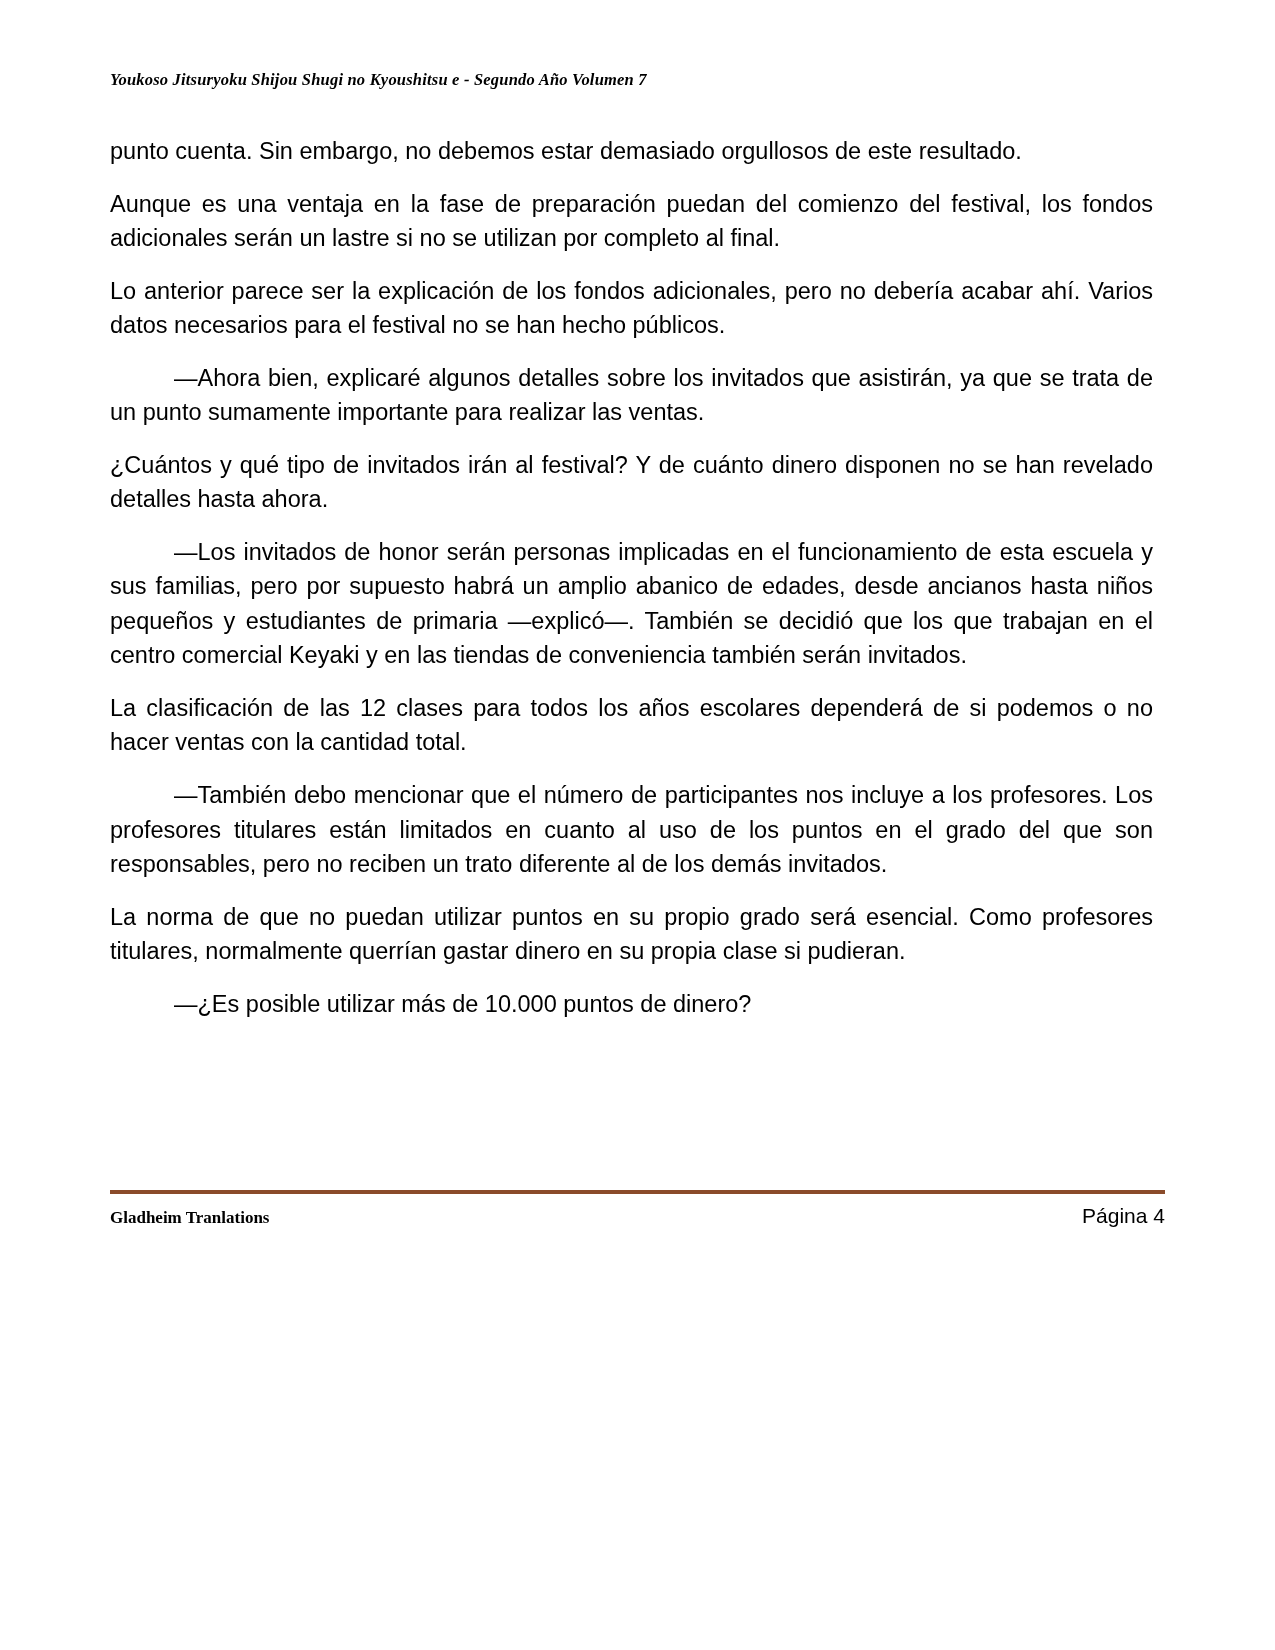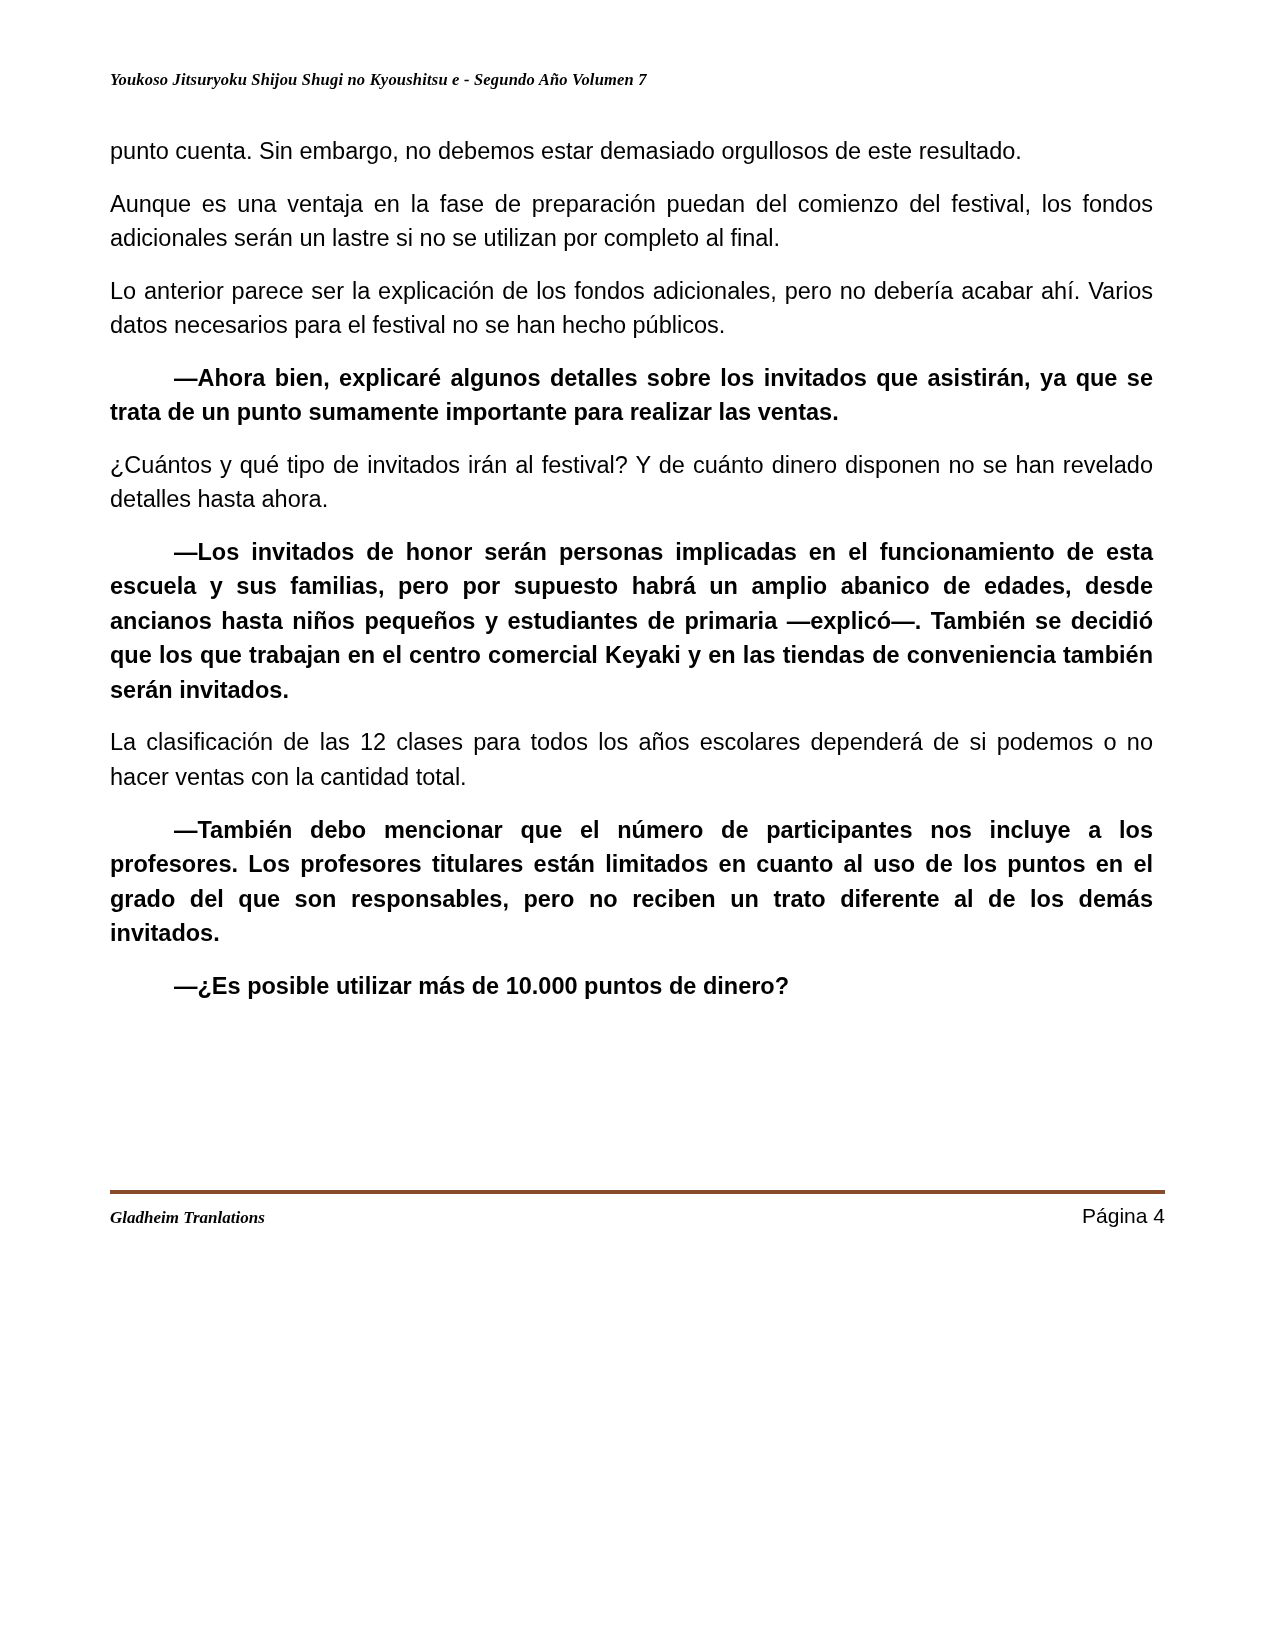--- a/index.html
+++ b/index.html
@@ -39,21 +39,20 @@
   }
   p.para {
     font-size: 23.5px;
     line-height: 1.47;
     text-align: justify;
     margin: 0 12px 18px 0;
     hyphens: none;
   }
   p.para.indent {
     text-indent: 64px;
-    font-weight: bold;
   }
   p.para:last-child {
     margin-bottom: 0;
   }
   .footer {
     position: absolute;
     left: 110px;
     right: 110px;
     bottom: 60px;
   }
@@ -63,21 +62,20 @@
     margin-bottom: 10px;
   }
   .footer-row {
     display: flex;
     align-items: baseline;
     justify-content: space-between;
   }
   .footer-left {
     font-family: "Liberation Serif", serif;
     font-weight: bold;
-    font-style: italic;
     font-size: 17px;
   }
   .footer-right {
     font-size: 21px;
   }
 </style>
 </head>
 <body>
 
 <div class="page">
@@ -87,20 +85,21 @@
     <div class="header">Youkoso Jitsuryoku Shijou Shugi no Kyoushitsu e - Segundo Año Volumen 7</div>
 
     <p class="para">punto cuenta. Sin embargo, no debemos estar demasiado orgullosos de este resultado.</p>
     <p class="para">Aunque es una ventaja en la fase de preparación puedan del comienzo del festival, los fondos adicionales serán un lastre si no se utilizan por completo al final.</p>
     <p class="para">Lo anterior parece ser la explicación de los fondos adicionales, pero no debería acabar ahí. Varios datos necesarios para el festival no se han hecho públicos.</p>
     <p class="para indent">—Ahora bien, explicaré algunos detalles sobre los invitados que asistirán, ya que se trata de un punto sumamente importante para realizar las ventas.</p>
     <p class="para">¿Cuántos y qué tipo de invitados irán al festival? Y de cuánto dinero disponen no se han revelado detalles hasta ahora.</p>
     <p class="para indent">—Los invitados de honor serán personas implicadas en el funcionamiento de esta escuela y sus familias, pero por supuesto habrá un amplio abanico de edades, desde ancianos hasta niños pequeños y estudiantes de primaria —explicó—. También se decidió que los que trabajan en el centro comercial Keyaki y en las tiendas de conveniencia también serán invitados.</p>
     <p class="para">La clasificación de las 12 clases para todos los años escolares dependerá de si podemos o no hacer ventas con la cantidad total.</p>
     <p class="para indent">—También debo mencionar que el número de participantes nos incluye a los profesores. Los profesores titulares están limitados en cuanto al uso de los puntos en el grado del que son responsables, pero no reciben un trato diferente al de los demás invitados.</p>
+    <p class="para">La norma de que no puedan utilizar puntos en su propio grado será esencial. Como profesores titulares, normalmente querrían gastar dinero en su propia clase si pudieran.</p>
     <p class="para indent">—¿Es posible utilizar más de 10.000 puntos de dinero?</p>
 
   </div>
 
   <div class="footer">
     <div class="footer-rule" style="background: rgb(138, 75, 42);"></div>
     <div class="footer-row">
       <div class="footer-left">Gladheim Tranlations</div>
       <div class="footer-right">Página 4</div>
     </div>

